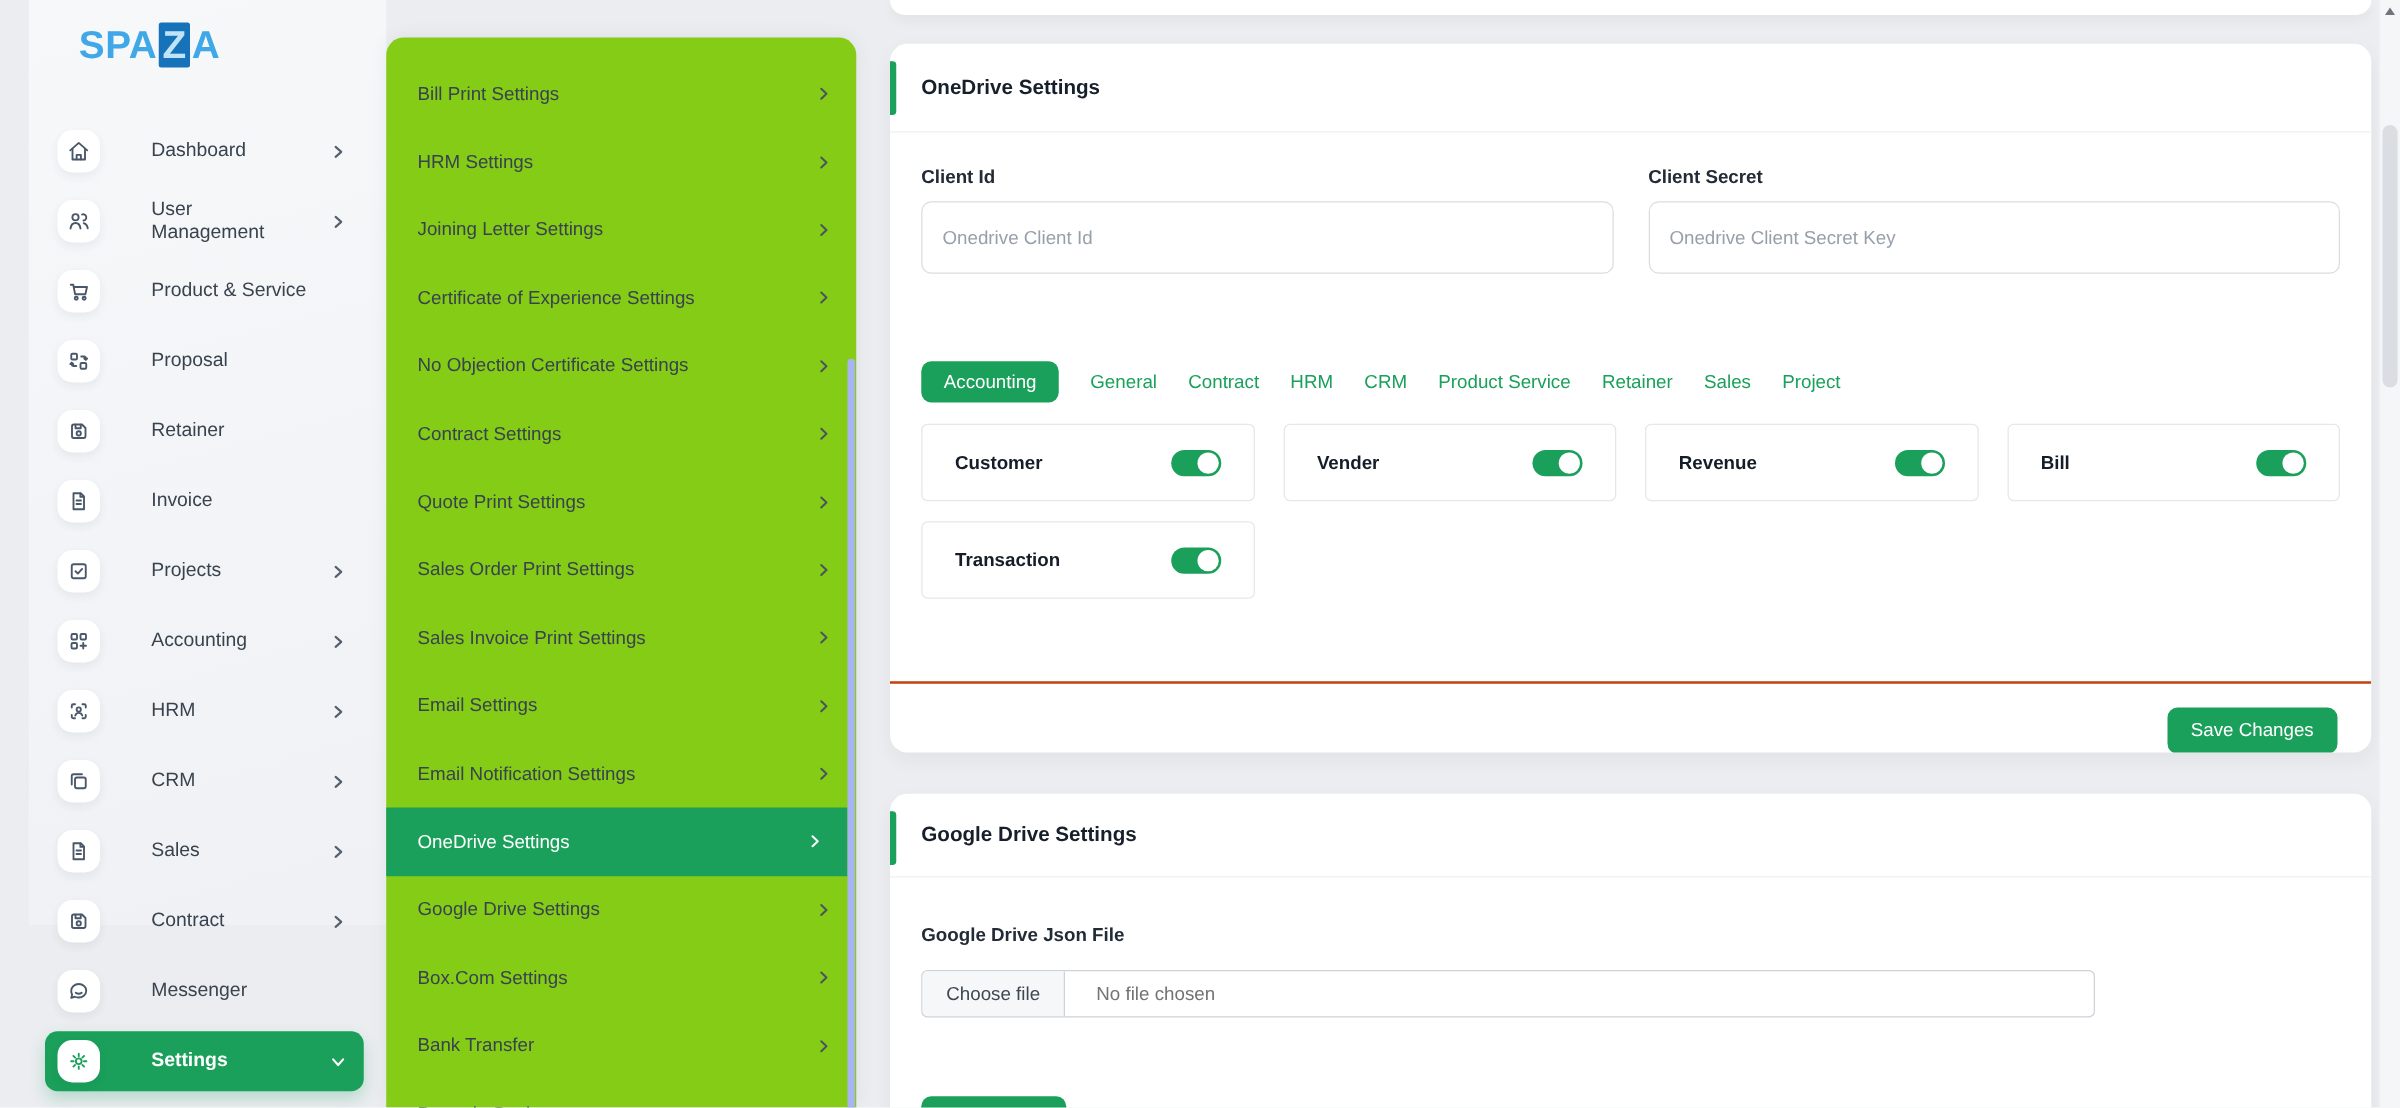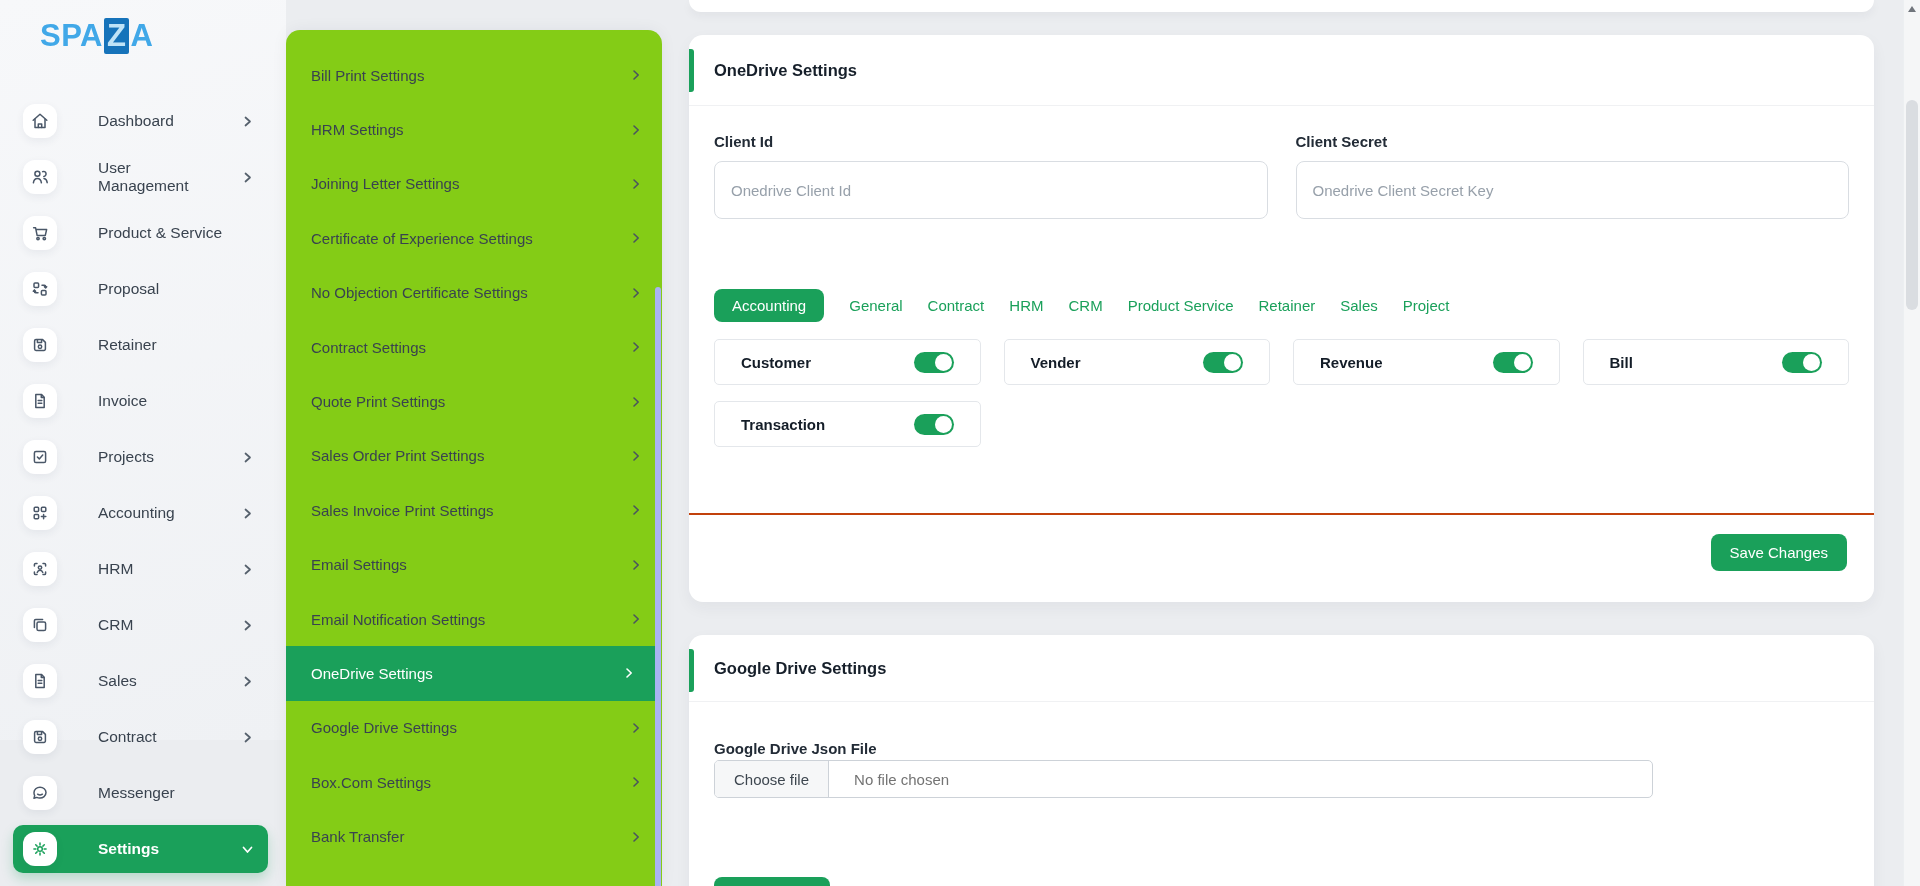--- a/index.html
+++ b/index.html
@@ -19,20 +19,21 @@
     background:#ebedf0;
     color:var(--dark);
   }
   .app{display:flex;width:1920px;height:886px;position:relative;}
 
   
   .sidebar{
     width:286px;flex:0 0 286px;height:740px;
     background:linear-gradient(165deg,#f7f8fa 0%,#eff1f4 60%,#ecееf1 100%);
     background:linear-gradient(165deg,#f7f8fa 0%,#eff1f4 100%);
+    margin-left:23px;
   }
   .logo{margin:16px 0 0 40px;height:40px;display:flex;align-items:center;
         font-weight:800;font-size:31px;letter-spacing:.5px;}
   .logo .lt{color:var(--logo-light-blue);}
   .logo .dk{color:#bfe3f7;background:var(--logo-dark-blue);padding:0 3px;margin:0 1px;border-radius:2px;}
   .nav{margin-top:41px;}
   .nav-item{
     display:flex;align-items:center;height:48px;margin:0 18px 8px 13px;
     border-radius:10px;cursor:pointer;position:relative;gap:27px;
   }
@@ -111,21 +112,21 @@
     background:none;border:none;font-family:inherit;font-size:15px;
     color:var(--primary-green);cursor:pointer;padding:0;
   }
   .tab.active{
     background:var(--primary-green);color:#fff;border-radius:8px;
     padding:8px 18px;font-size:15px;
   }
 
   .toggle-grid{margin-top:16px;display:grid;grid-template-columns:repeat(4,1fr);gap:16px 23px;}
   .toggle-box{
-    height:46px;border:1px solid #e4e7eb;border-radius:5px;background:#fff;
+    height:62px;border:1px solid #e4e7eb;border-radius:5px;background:#fff;
     display:flex;align-items:center;padding:17px 26px;
   }
   .toggle-label{font-size:15px;font-weight:700;color:#141d28;}
   .switch{
     margin-left:auto;width:40px;height:21px;border-radius:11px;background:var(--primary-green);
     position:relative;cursor:pointer;flex:0 0 40px;
   }
   .switch .knob{
     position:absolute;top:2px;right:2px;width:17px;height:17px;border-radius:50%;background:#fff;
   }
@@ -133,21 +134,21 @@
   .card-footer{
     margin-top:66px;border-top:2px solid #c2410c;
     padding:19px 27px 19px 0;display:flex;justify-content:flex-end;
   }
   .btn-save{
     background:var(--primary-green);color:#fff;border:none;border-radius:8px;
     height:37px;padding:0 19px;font-size:15px;font-family:inherit;cursor:pointer;
   }
 
   .file-input{
-    margin-top:2px;width:939px;height:38px;border:1px solid #cdd2d8;border-radius:5px;
+    margin-top:18px;width:939px;height:38px;border:1px solid #cdd2d8;border-radius:5px;
     display:flex;align-items:center;overflow:hidden;cursor:pointer;background:#fff;
   }
   .file-choose{
     height:100%;display:flex;align-items:center;padding:0 19px;
     background:#f6f7f8;border-right:1px solid #cdd2d8;font-size:15px;color:#3e4750;
   }
   .file-status{padding-left:25px;font-size:15px;color:#737373;}
   .partial-tab{
     position:absolute;left:25px;top:242px;width:116px;height:36px;
     background:var(--primary-green);color:#fff;border:none;border-radius:8px;

